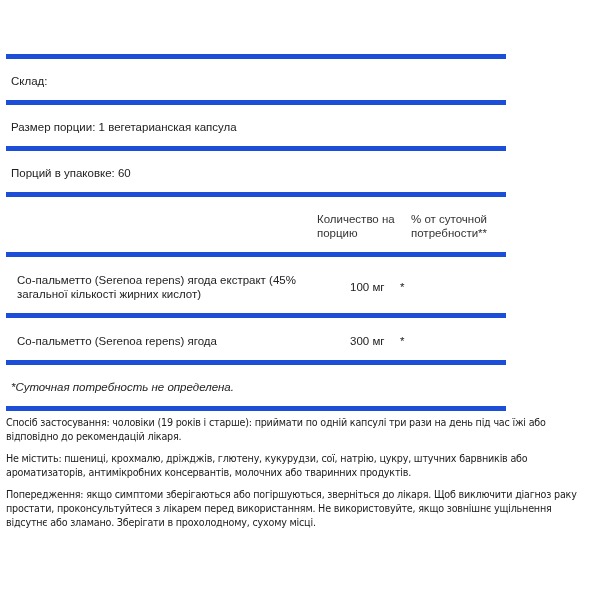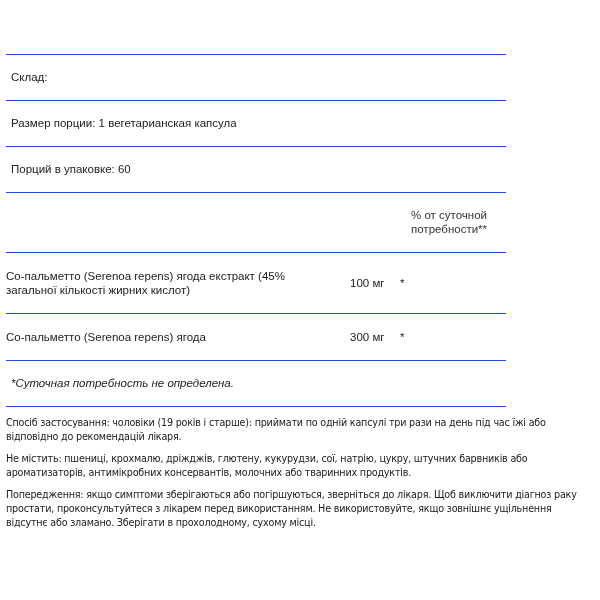--- a/index.html
+++ b/index.html
@@ -1,32 +1,32 @@
 <!DOCTYPE html>
 <html><head>
   <meta charset="utf-8">
   <style>
     * { box-sizing: border-box; margin: 0; padding: 0; }
     html, body { width: 600px; height: 600px; background: #ffffff; overflow: hidden; }
     body { font-family: "Liberation Sans", sans-serif; color: #222222; position: relative; }
 
     .facts { position: absolute; left: 6px; top: 54px; width: 500px; }
-    .row { border-top: 1px solid #1d4ed8; position: relative; }
+    .row { border-top: 5px solid #1d4ed8; position: relative; }
     .row .cell-text { font-size: 11.5px; line-height: 14px; color: #222; }
 
     .row.simple { height: 46px; }
     .row.simple .cell-text { position: absolute; left: 5px; top: 15px; }
 
     .row.header { height: 60px; }
     .row.header .col2 { position: absolute; left: 311px; top: 15px; width: 80px; font-size: 11.5px; line-height: 14px; color: #333; }
     .row.header .col3 { position: absolute; left: 405px; top: 15px; width: 100px; font-size: 11.5px; line-height: 14px; color: #333; }
 
     .row.ingredient1 { height: 61px; }
     .row.ingredient2 { height: 47px; }
-    .row .name { position: absolute; left: 0; width: 300px; font-size: 11.5px; line-height: 14px; color: #222; }
+    .row .name { position: absolute; left: 11px; width: 300px; font-size: 11.5px; line-height: 14px; color: #222; }
     .row .amount { position: absolute; left: 311px; font-size: 11.5px; line-height: 14px; color: #222; margin-left: 33px; }
     .row .dv { position: absolute; left: 394px; font-size: 11.5px; line-height: 14px; color: #222; }
     .row.ingredient1 .name { top: 16px; }
     .row.ingredient1 .amount, .row.ingredient1 .dv { top: 23px; }
     .row.ingredient2 .name, .row.ingredient2 .amount, .row.ingredient2 .dv { top: 16px; }
 
     .row.footnote { height: 46px; font-style: italic; }
     .row.footnote .cell-text { position: absolute; left: 5px; top: 15px; }
     .row.end { height: 1px; }
 
@@ -40,20 +40,21 @@
   <div class="row simple">
     <span class="cell-text">Склад:</span>
   </div>
   <div class="row simple">
     <span class="cell-text">Размер порции: 1 вегетарианская капсула</span>
   </div>
   <div class="row simple">
     <span class="cell-text">Порций в упаковке: 60</span>
   </div>
   <div class="row header">
+    <span class="col2">Количество на порцию</span>
     <span class="col3">% от суточной потребности**</span>
   </div>
   <div class="row ingredient1">
     <span class="name">Со-пальметто (Serenoa repens) ягода екстракт (45% загальної кількості жирних кислот)</span>
     <span class="amount">100 мг</span>
     <span class="dv">*</span>
   </div>
   <div class="row ingredient2">
     <span class="name">Со-пальметто (Serenoa repens) ягода</span>
     <span class="amount">300 мг</span>

